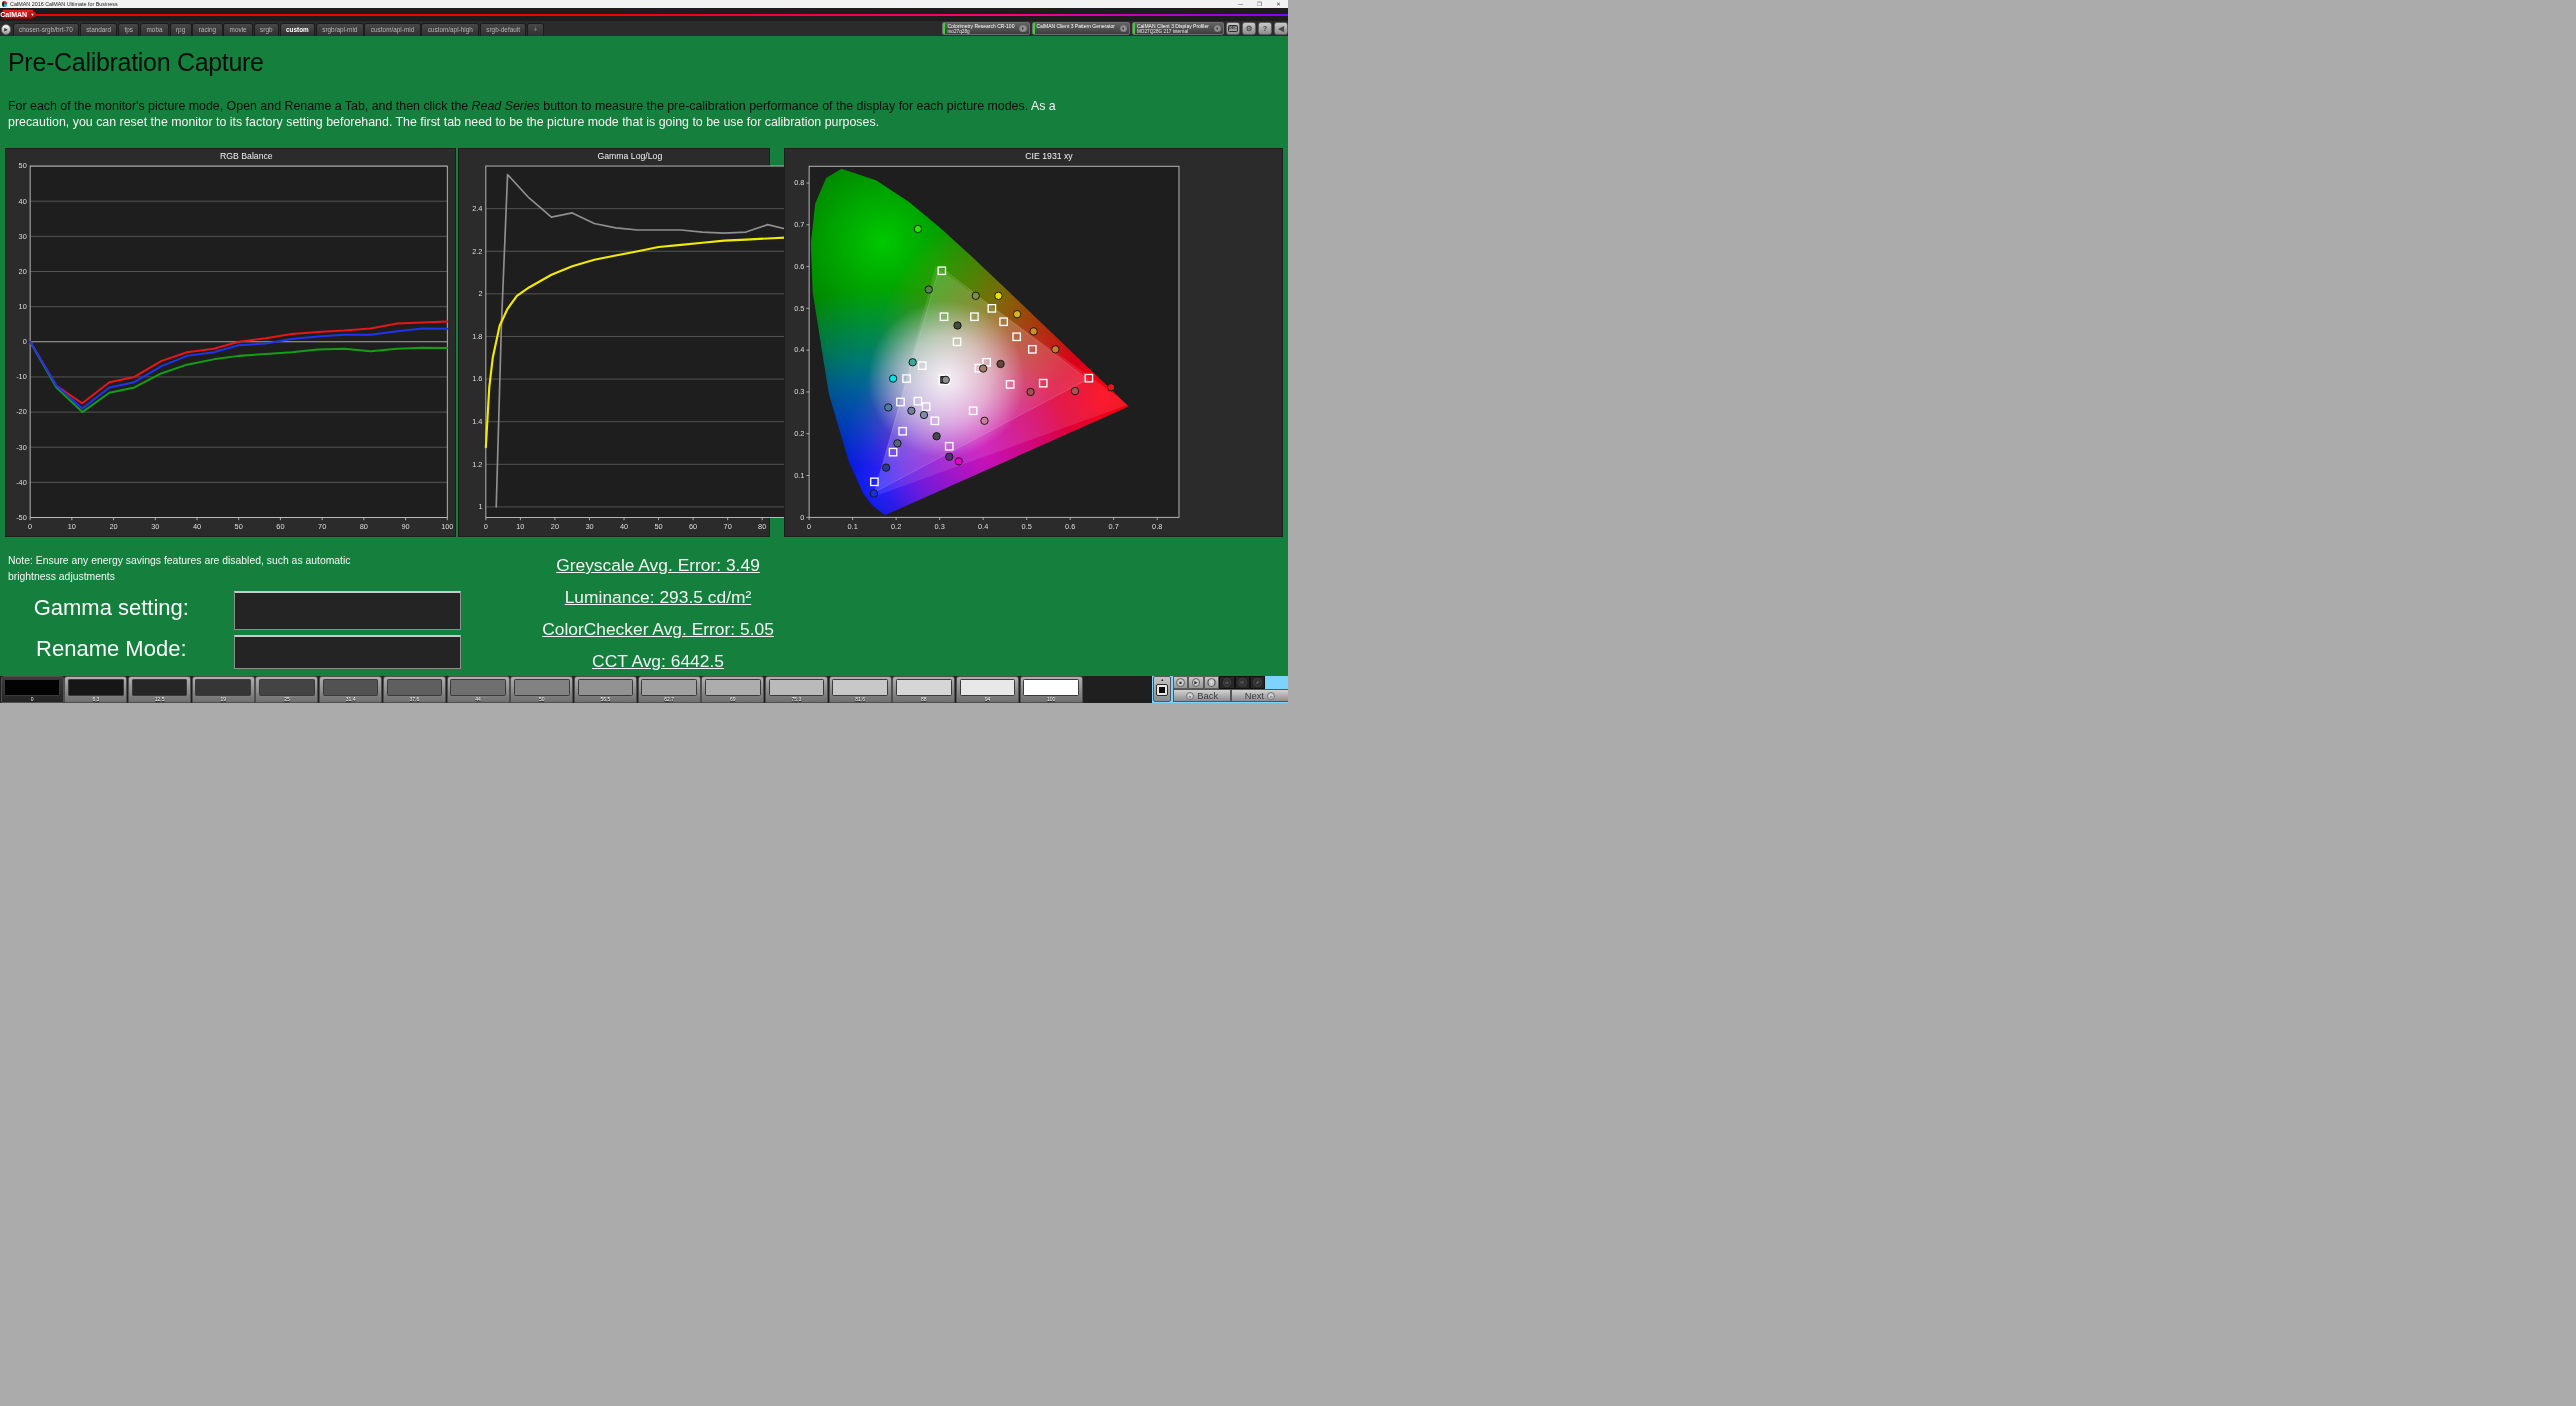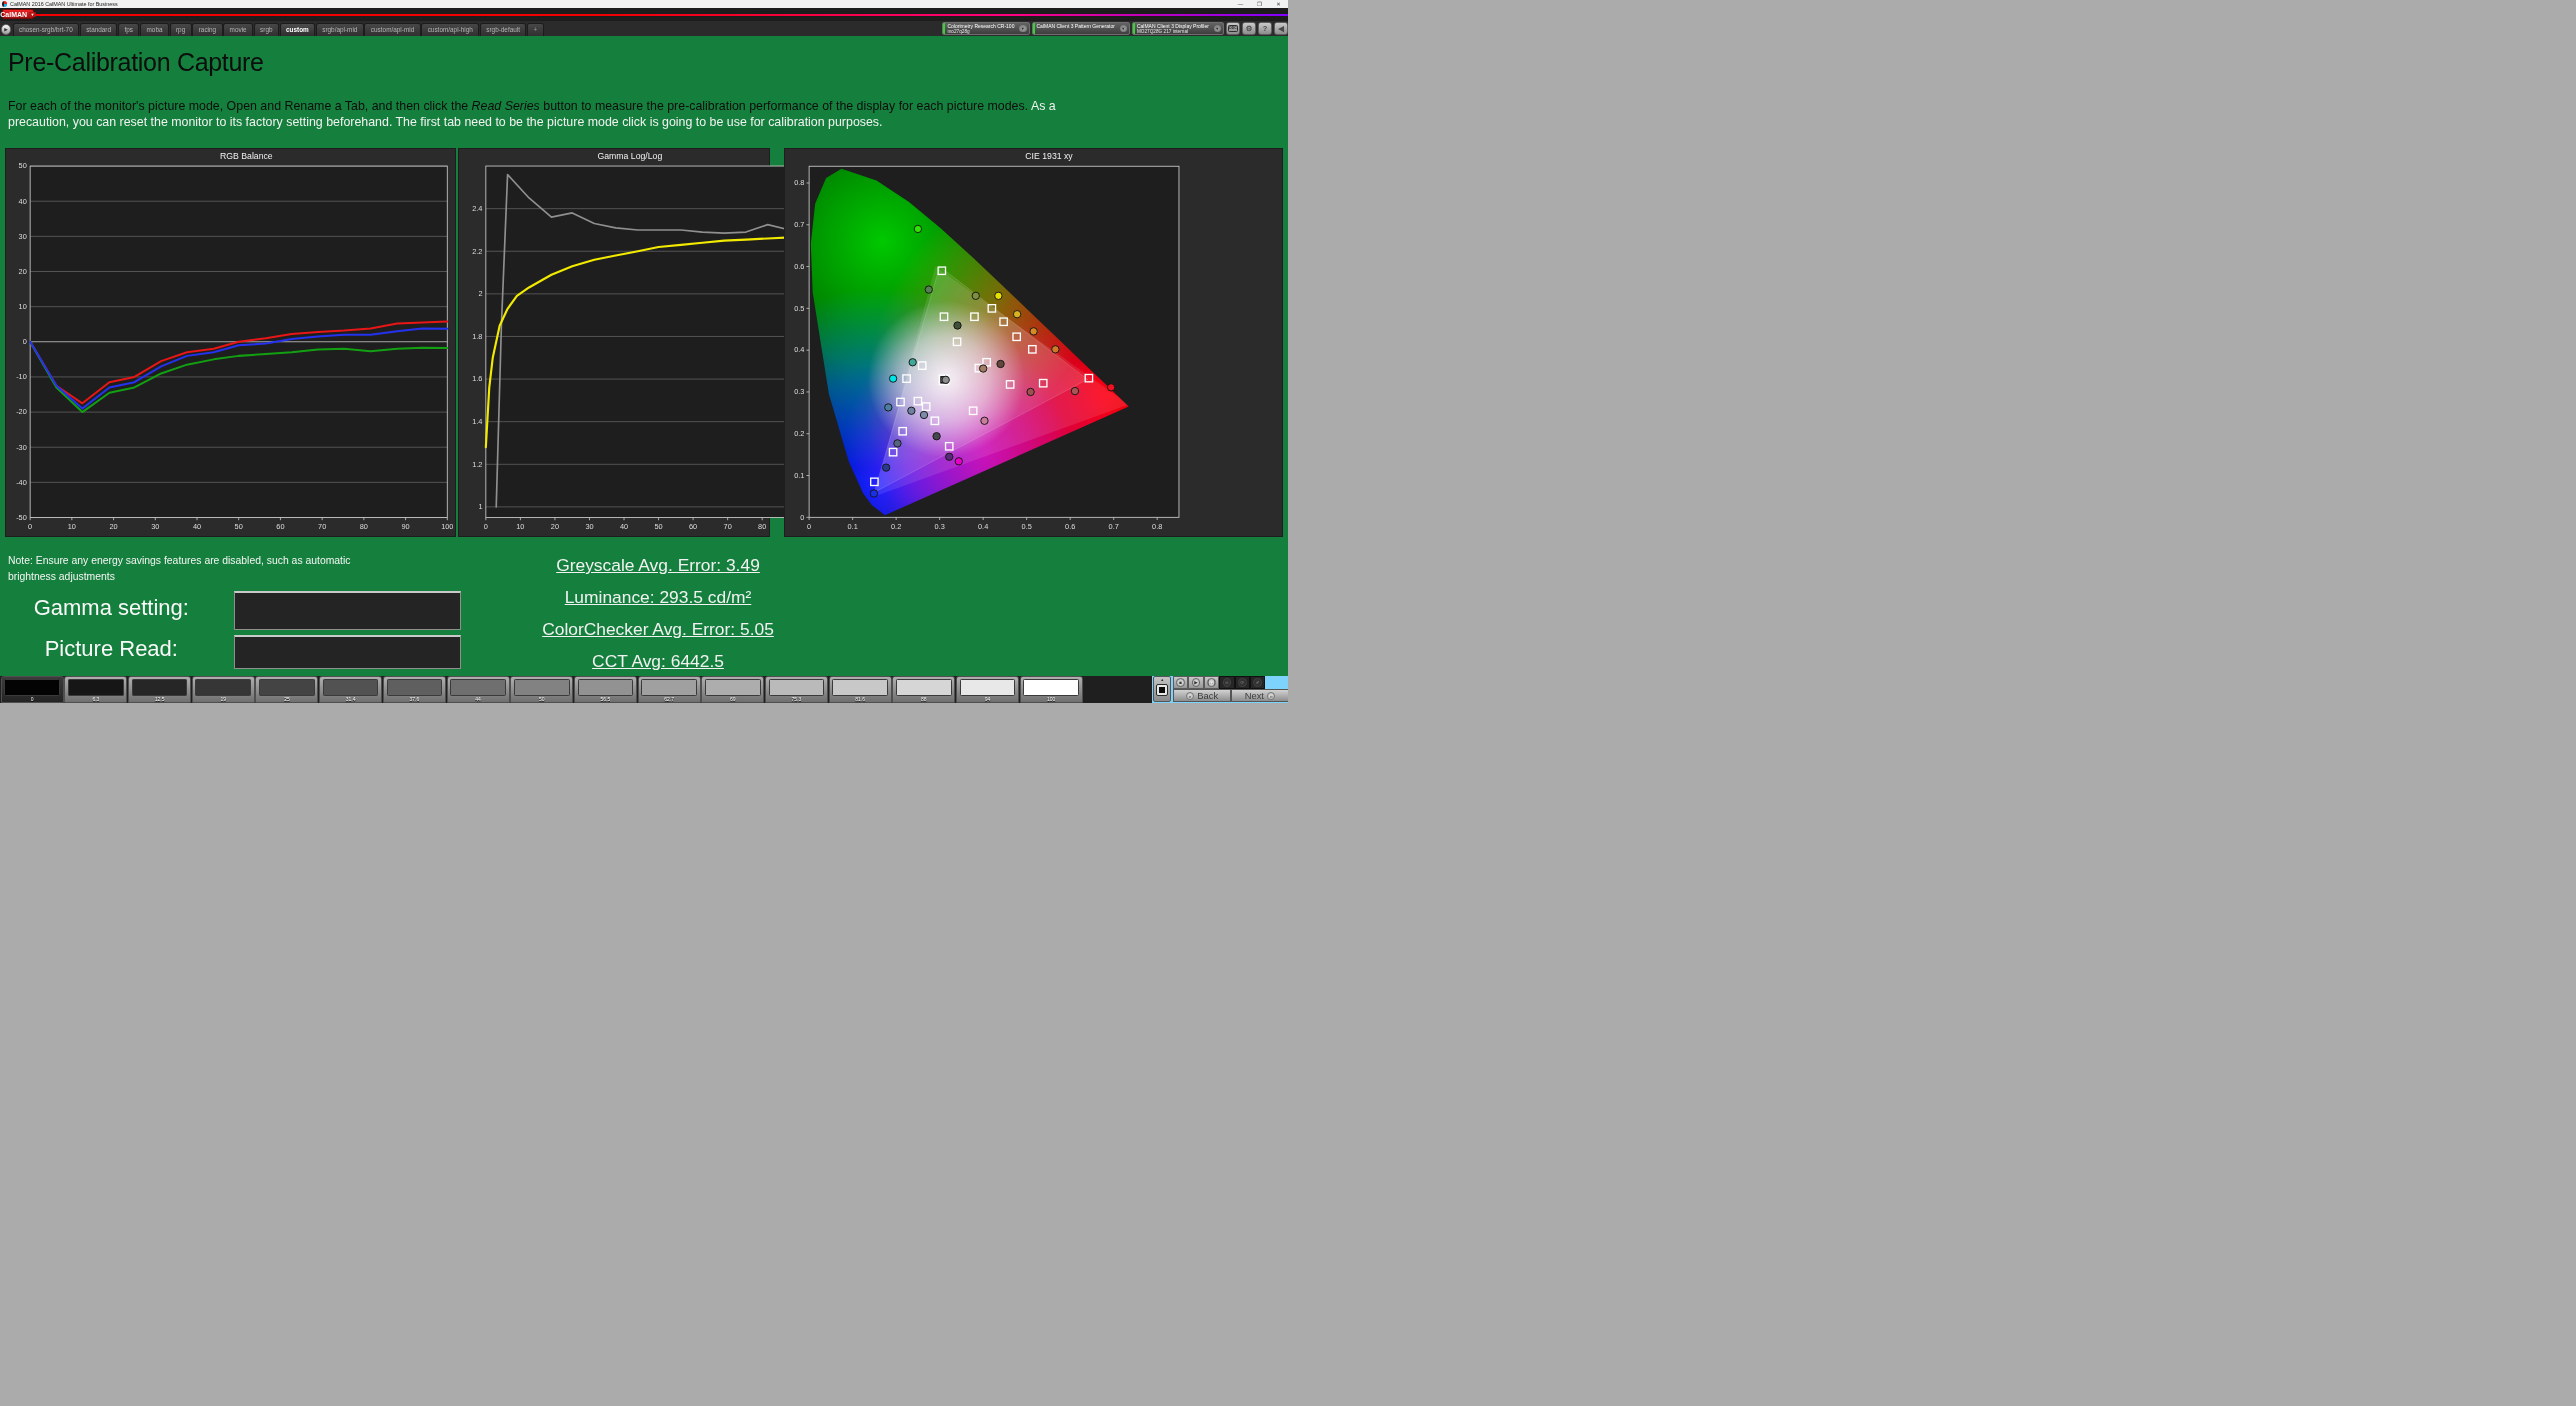--- a/index.html
+++ b/index.html
@@ -197,21 +197,21 @@
         <span>◀</span>
       </div>
     </div>
   </div>
 
   <div class="content">
     <div class="page-title">Pre-Calibration Capture</div>
 
     <div class="instructions">
       <span>For each of the monitor's picture mode, Open and Rename a Tab, and then click the </span><i>Read Series</i><span> button to measure the pre-calibration performance of the display for each picture modes.</span><span class="instr-white"> As a</span><br>
-      <span class="instr-white">precaution, you can reset the monitor to its factory setting beforehand. The first tab need to be the picture mode click is going to be use for calibration purposes.</span>
+      <span class="instr-white">precaution, you can reset the monitor to its factory setting beforehand. The first tab need to be the picture mode that is going to be use for calibration purposes.</span>
     </div>
 
     <div class="charts">
       <div class="panel p-rgb">
         <div class="panel-title">RGB Balance</div>
         <svg id="chart-rgb" width="448" height="373" viewBox="0 0 668 556">
             <rect x="36" y="6" width="622" height="524" fill="#1e1e1e"></rect>
             <line x1="36" y1="6" x2="658" y2="6" stroke="#6e6e6e" stroke-width="1"></line>
             <text x="31" y="9.5" text-anchor="end" fill="#ddd" font-size="11">50</text>
             <line x1="36" y1="58.39999999999998" x2="658" y2="58.39999999999998" stroke="#6e6e6e" stroke-width="1"></line>
@@ -456,21 +456,21 @@
       <div class="stat-line">Luminance: 293.5 cd/m²</div>
       <div class="stat-line">ColorChecker Avg. Error: 5.05</div>
       <div class="stat-line">CCT Avg: 6442.5</div>
     </div>
 
     <div class="field-row fr1">
       <div class="fl-wrap"><span class="field-label">Gamma setting:</span></div>
       <div class="field-box"></div>
     </div>
     <div class="field-row fr2">
-      <div class="fl-wrap"><span class="field-label">Picture Read:</span></div>
+      <div class="fl-wrap"><span class="field-label">Rename Mode:</span></div>
       <div class="field-box"></div>
     </div>
   </div>
 
   <div class="patternbar">
     <div id="swatches">
         <div class="tile selected">
           <div class="chip" style="background: rgb(3, 3, 3);"></div>
           <div class="tile-label">0</div>
         </div>

